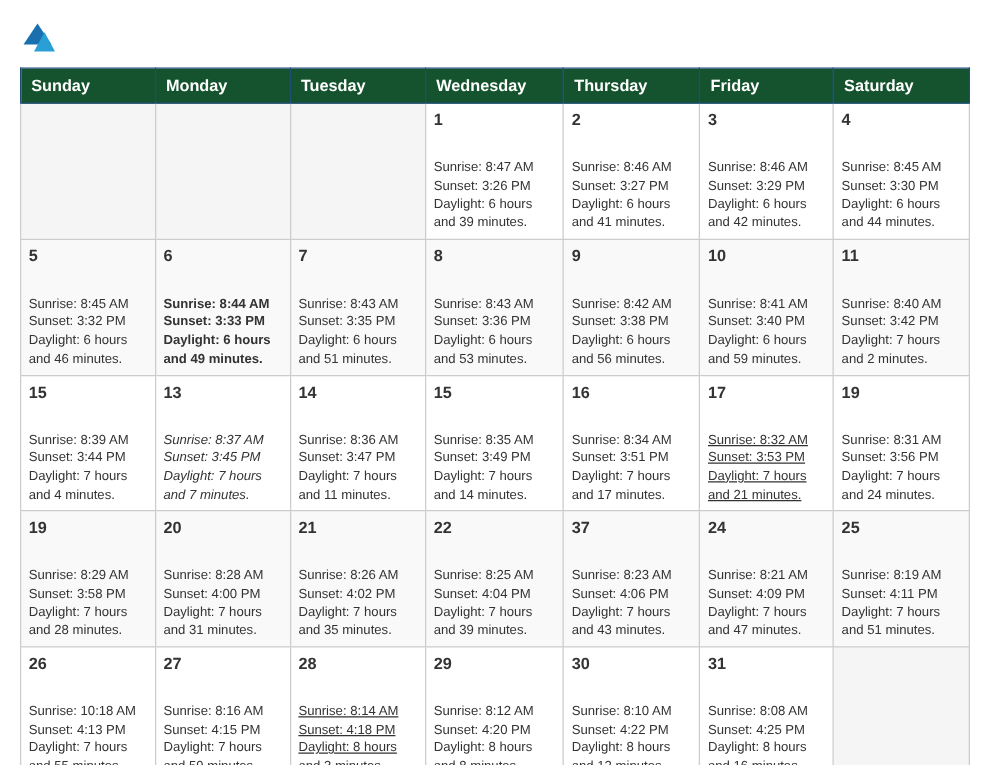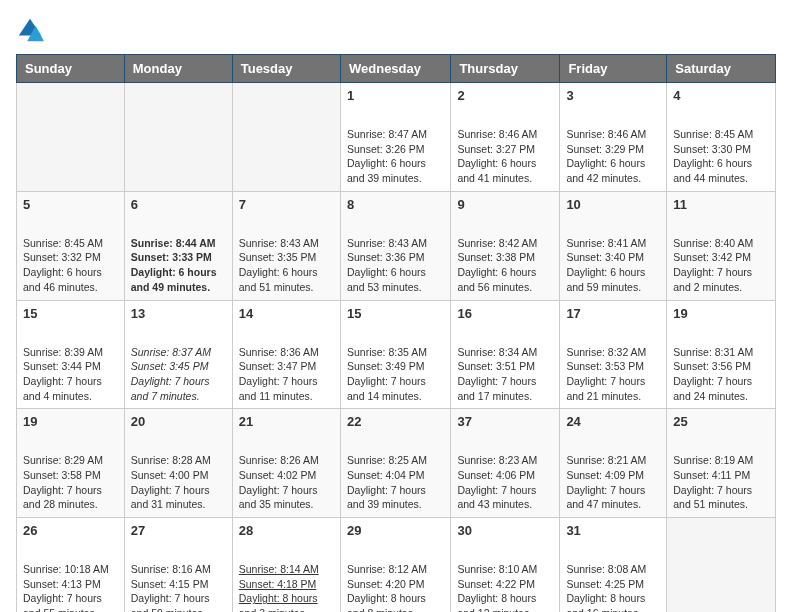--- a/index.html
+++ b/index.html
@@ -46,21 +46,21 @@
     .location-subtitle {
       font-size: 15px;
       color: #555;
     }
     .calendar {
       width: 100%;
       border-collapse: collapse;
       border: 1px solid #ccc;
     }
     .calendar th {
-      background-color: #737373;
+      background-color: #14532d;
       color: #fff;
       text-align: left;
       padding: 6px 8px;
       font-size: 13px;
       font-weight: bold;
       border: 1px solid #1e4e78;
     }
     .calendar td {
       vertical-align: top;
       padding: 5px 6px;
@@ -223,21 +223,21 @@
 Daylight: 7 hours and 14 minutes.</div>
         </td>
         <td>
           <span class="day-number">16</span>
           <div class="day-info" style="white-space: pre-line;">Sunrise: 8:34 AM
 Sunset: 3:51 PM
 Daylight: 7 hours and 17 minutes.</div>
         </td>
         <td>
           <span class="day-number">17</span>
-          <div class="day-info" style="white-space: pre-line;">Sunrise: 8:32 AM
+          <div class="day-info" style="white-space: pre-line; text-decoration: underline;">Sunrise: 8:32 AM
 Sunset: 3:53 PM
 Daylight: 7 hours and 21 minutes.</div>
         </td>
         <td>
           <span class="day-number">19</span>
           <div class="day-info" style="white-space: pre-line;">Sunrise: 8:31 AM
 Sunset: 3:56 PM
 Daylight: 7 hours and 24 minutes.</div>
         </td>
       </tr>

